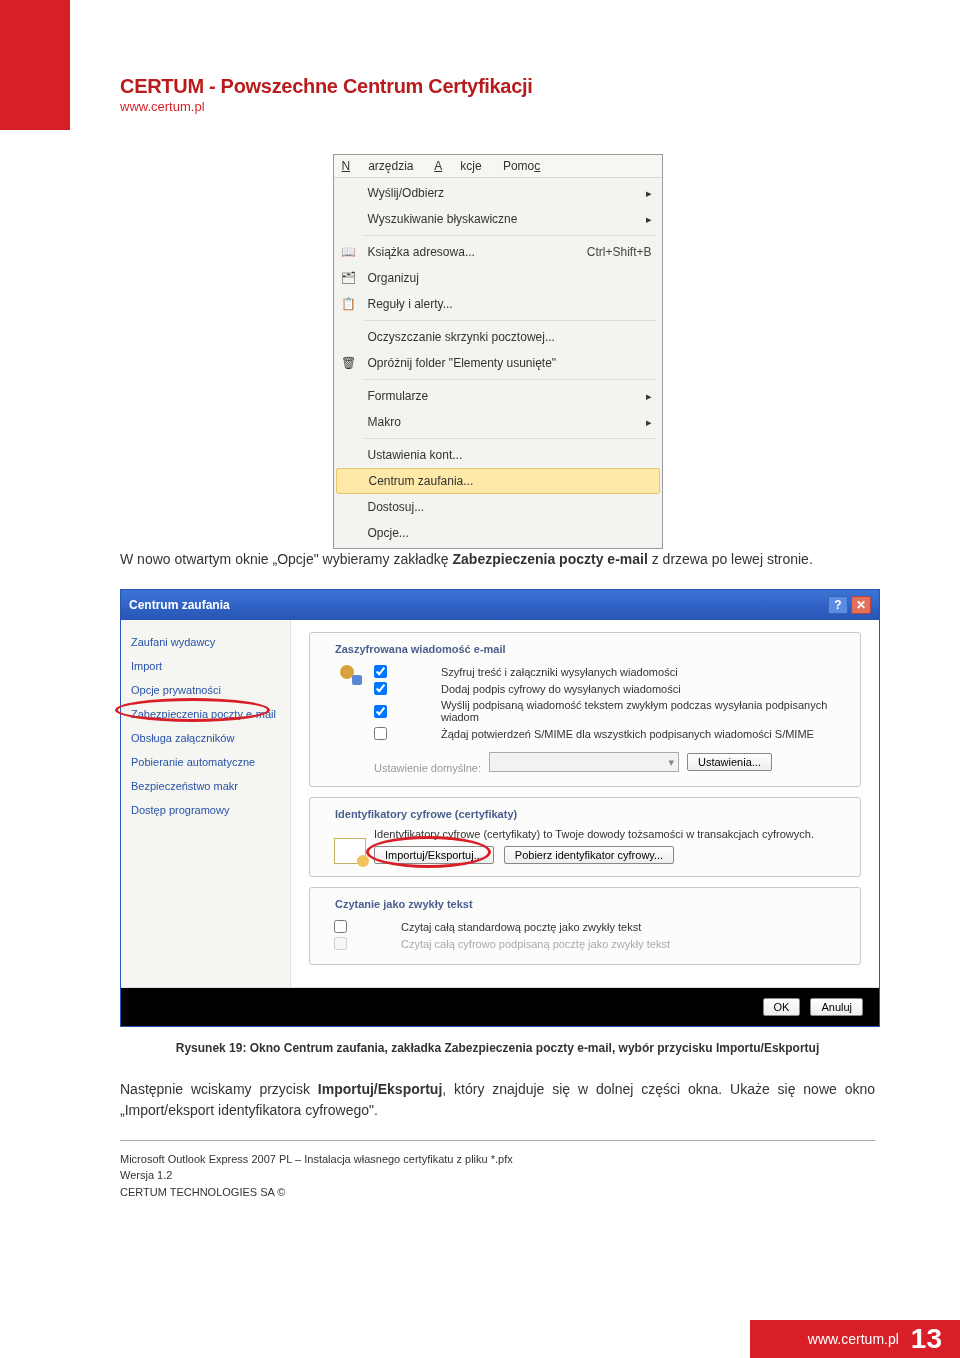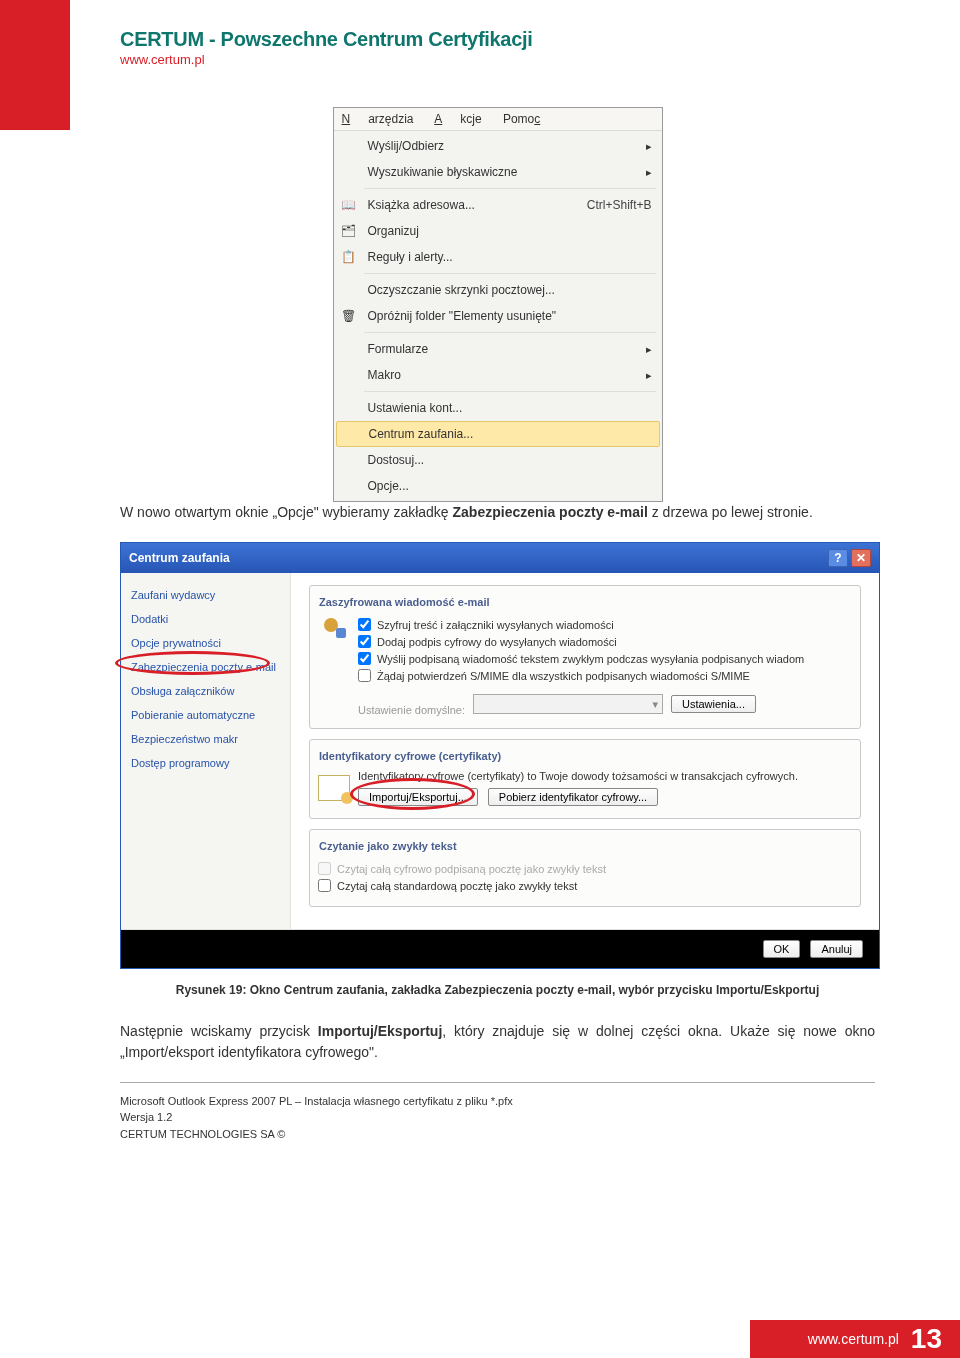--- a/index.html
+++ b/index.html
@@ -1,20 +1,20 @@
 <!DOCTYPE html>
 <html><head>
 <meta charset="utf-8">
 <style>
   * { box-sizing: border-box; margin: 0; padding: 0; }
   body { font-family: Arial, Helvetica, sans-serif; font-size: 13px; color: #333; background: #fff; width: 960px; }
   .page { position: relative; width: 960px; min-height: 1358px; }
   .redbar { position: absolute; left: 0; top: 0; width: 70px; height: 130px; background: #d81f27; }
   .header-area { padding: 28px 0 0 120px; }
-  .header-brand { font-family: "Arial Black", Arial, sans-serif; font-weight: 900; font-size: 20px; color: #0f766e; letter-spacing: -0.3px; }
+  .header-brand { font-family: "Arial Black", Arial, sans-serif; font-weight: 900; font-size: 20px; color: #b91c1c; letter-spacing: -0.3px; margin-top: 47px; }
   .header-url { color: #d81f27; font-size: 13px; margin-top: 1px; }
   .content { padding: 40px 85px 0 120px; }
   .center-block { display: flex; justify-content: center; }
   
   .menu { border: 1px solid #9a9a9a; background: #f3f3f0; width: 330px; font-family: Tahoma, Arial, sans-serif; font-size: 12px; }
   .menu-bar { padding: 4px 8px; background: #f7f6f2; border-bottom: 1px solid #d9d9d9; }
   .menu-bar span { margin-right: 18px; }
   .menu-body { padding: 2px 0; }
   .menu-item { display: flex; align-items: center; padding: 4px 10px 4px 2px; height: 26px; }
   .menu-icon { width: 26px; height: 22px; display: flex; align-items: center; justify-content: center; margin-right: 6px; }
@@ -34,29 +34,29 @@
   .titlebar-title { font-weight: bold; font-size: 12px; }
   .tb-icons { display: flex; gap: 3px; }
   .tb-btn { width: 20px; height: 18px; background: #e36f5d; border: 1px solid #b24537; border-radius: 2px; display: flex; align-items: center; justify-content: center; color: #fff; font-size: 12px; font-weight: bold; }
   .tb-btn.help { background: #5b8ce3; border-color: #3a64b3; }
   .dialog-body { display: flex; }
   .sidebar { width: 170px; background: #f5f5f1; border-right: 1px solid #e2e2de; padding: 10px 0; }
   .side-item { padding: 6px 10px; color: #2753a9; font-size: 11px; }
   .side-item.active { position: relative; }
   .side-circle { position: absolute; left: -6px; top: -4px; width: 155px; height: 24px; border: 3px solid #d81f27; border-radius: 50%; pointer-events: none; }
   .main-panel { flex: 1; padding: 12px 18px 12px 18px; }
-  .group { border: 1px solid #c9c9c9; border-radius: 3px; margin-bottom: 10px; padding: 10px 8px 12px; background: #fcfcfb; }
+  .group { border: 1px solid #c9c9c9; border-radius: 3px; margin-bottom: 10px; padding: 10px 24px 12px; background: #fcfcfb; }
   .group-title { font-weight: bold; color: #4a5f8f; font-size: 11px; margin: -18px 0 8px -3px; background: #fcfcfb; padding: 0 4px; display: inline-block; }
-  .chk-row { display: flex; align-items: center; padding: 2px 0; }
+  .chk-row { display: flex; align-items: center; padding: 2px 0; gap: 48px; }
   .chk-row input { margin-right: 6px; }
   .chk-row.disabled { color: #aaa; }
   .sub-row { display: flex; align-items: center; gap: 8px; margin-top: 8px; }
   .sel { border: 1px solid #aaa; background: #f2f2f2; width: 190px; height: 20px; color: #999; padding: 1px 4px; display: flex; justify-content: space-between; align-items: center; }
   .btn { border: 1px solid #888; background: linear-gradient(#fefefe,#eee); padding: 2px 10px; border-radius: 2px; font-size: 11px; cursor: default; }
-  .cert-row { display: flex; gap: 8px; align-items: center; }
+  .cert-row { display: flex; gap: 8px; align-items: flex-end; }
   .cert-icon { width: 32px; height: 26px; background: #fff; border: 1px solid #c8b060; position: relative; }
   .cert-icon:after { content: ""; position: absolute; right: -4px; bottom: -4px; width: 12px; height: 12px; background: #f0c35e; border-radius: 50%; }
   .cert-buttons { display: flex; gap: 10px; margin-top: 6px; position: relative; }
   .cert-circle { position: absolute; left: -8px; top: -10px; width: 125px; height: 32px; border: 3px solid #d81f27; border-radius: 50%; pointer-events: none; }
   .lock-icon-wrap { width: 34px; display: flex; justify-content: center; }
   .lock-icon { width: 22px; height: 22px; position: relative; }
   .lock-icon .ribbon { width: 14px; height: 14px; background: #d9a13a; border-radius: 50%; position: absolute; left: 0; top: 2px; }
   .lock-icon .pad { width: 10px; height: 10px; background: #5a87d4; border-radius: 2px; position: absolute; right: 0; bottom: 0; }
   .enc-block { display: flex; gap: 6px; }
   .enc-checks { flex: 1; }
@@ -163,21 +163,21 @@
       <div class="titlebar">
         <span class="titlebar-title">Centrum zaufania</span>
         <div class="tb-icons">
           <div class="tb-btn help">?</div>
           <div class="tb-btn">✕</div>
         </div>
       </div>
       <div class="dialog-body">
         <div class="sidebar" id="sidebar">
             <div class="side-item">Zaufani wydawcy</div>
-            <div class="side-item">Dodatki</div>
+            <div class="side-item">Import</div>
             <div class="side-item">Opcje prywatności</div>
             <div class="side-item active">Zabezpieczenia poczty e-mail<div class="side-circle"></div></div>
             <div class="side-item">Obsługa załączników</div>
             <div class="side-item">Pobieranie automatyczne</div>
             <div class="side-item">Bezpieczeństwo makr</div>
             <div class="side-item">Dostęp programowy</div>
           </div>
         <div class="main-panel">
 
           <div class="group">
@@ -228,27 +228,27 @@
                   <div class="cert-circle"></div>
                   <button class="btn">Importuj/Eksportuj...</button>
                   <button class="btn">Pobierz identyfikator cyfrowy...</button>
                 </div>
               </div>
             </div>
           </div>
 
           <div class="group">
             <div class="group-title">Czytanie jako zwykły tekst</div>
+            <div class="chk-row">
+                <input type="checkbox" style="">
+                <span>Czytaj całą standardową pocztę jako zwykły tekst</span>
+              </div>
             <div class="chk-row disabled">
                 <input type="checkbox" disabled="" style="">
                 <span>Czytaj całą cyfrowo podpisaną pocztę jako zwykły tekst</span>
-              </div>
-            <div class="chk-row">
-                <input type="checkbox" style="">
-                <span>Czytaj całą standardową pocztę jako zwykły tekst</span>
               </div>
           </div>
 
 
         </div>
       </div>
       <div class="dialog-footer">
         <button class="btn">OK</button>
         <button class="btn">Anuluj</button>
       </div>

